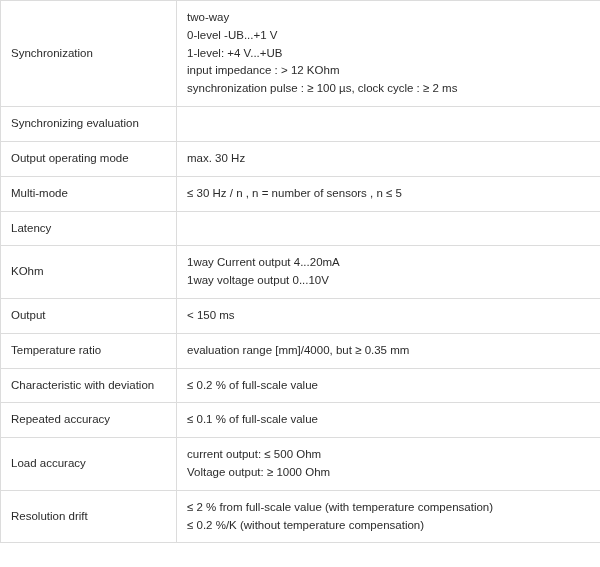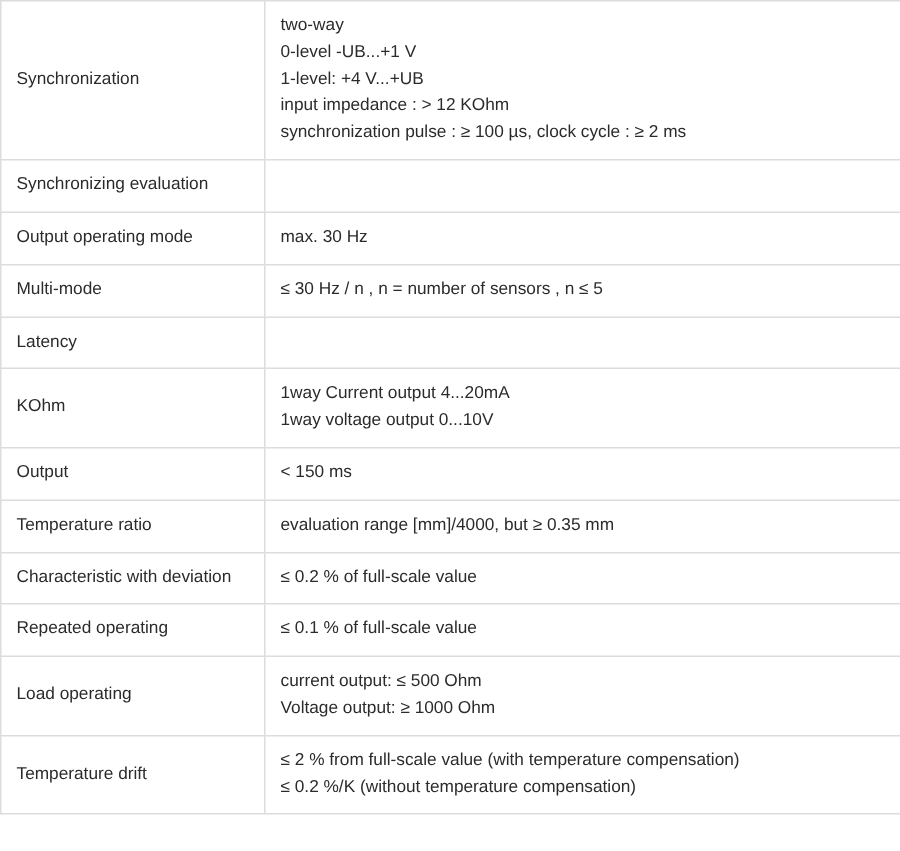--- a/index.html
+++ b/index.html
@@ -115,38 +115,38 @@
       </tr>
       <tr>
         <td class="label">Characteristic with deviation</td>
         <td class="value">
           <div class="cell-lines">
             <span>≤ 0.2 % of full-scale value</span>
           </div>
         </td>
       </tr>
       <tr>
-        <td class="label">Repeated operating</td>
+        <td class="label">Repeated accuracy</td>
         <td class="value">
           <div class="cell-lines">
             <span>≤ 0.1 % of full-scale value</span>
           </div>
         </td>
       </tr>
       <tr>
-        <td class="label">Load operating</td>
+        <td class="label">Load accuracy</td>
         <td class="value">
           <div class="cell-lines">
             <span>current output: ≤ 500 Ohm</span>
             <span>Voltage output: ≥ 1000 Ohm</span>
           </div>
         </td>
       </tr>
       <tr>
-        <td class="label">Temperature drift</td>
+        <td class="label">Resolution drift</td>
         <td class="value">
           <div class="cell-lines">
             <span>≤ 2 % from full-scale value (with temperature compensation)</span>
             <span>≤ 0.2 %/K (without temperature compensation)</span>
           </div>
         </td>
       </tr>
     </tbody>
 </table>
 

